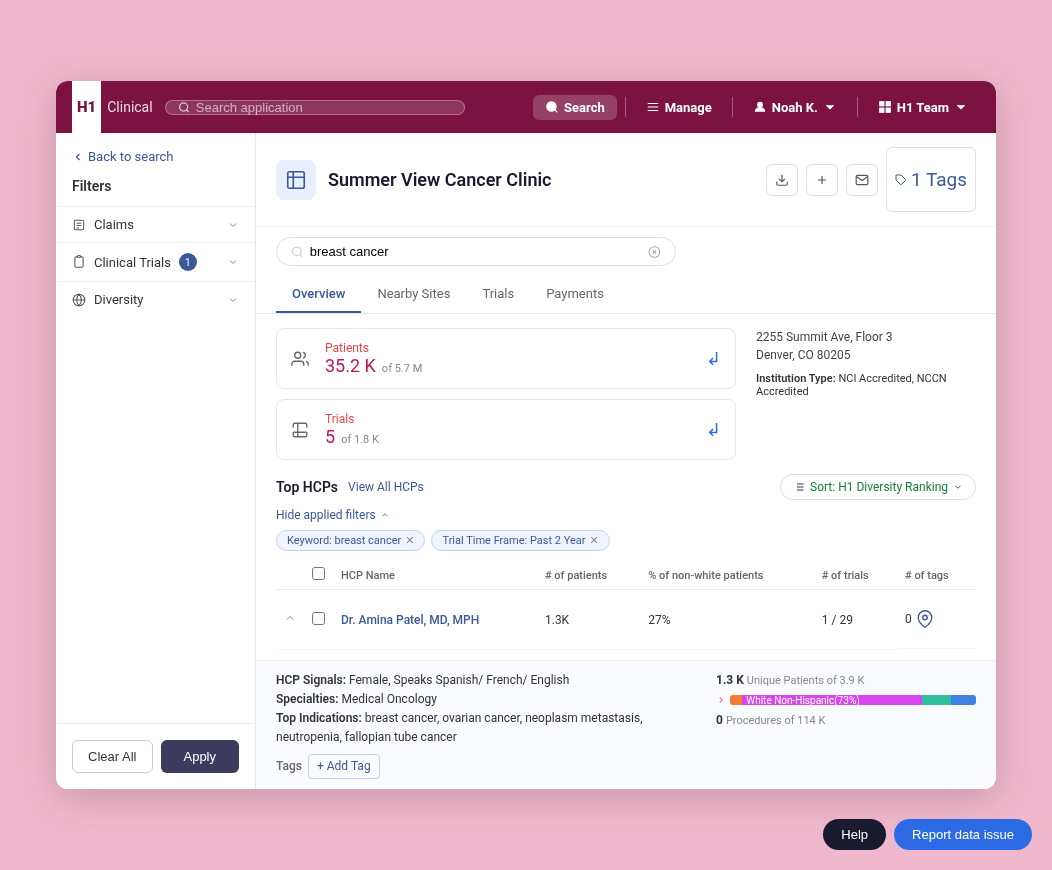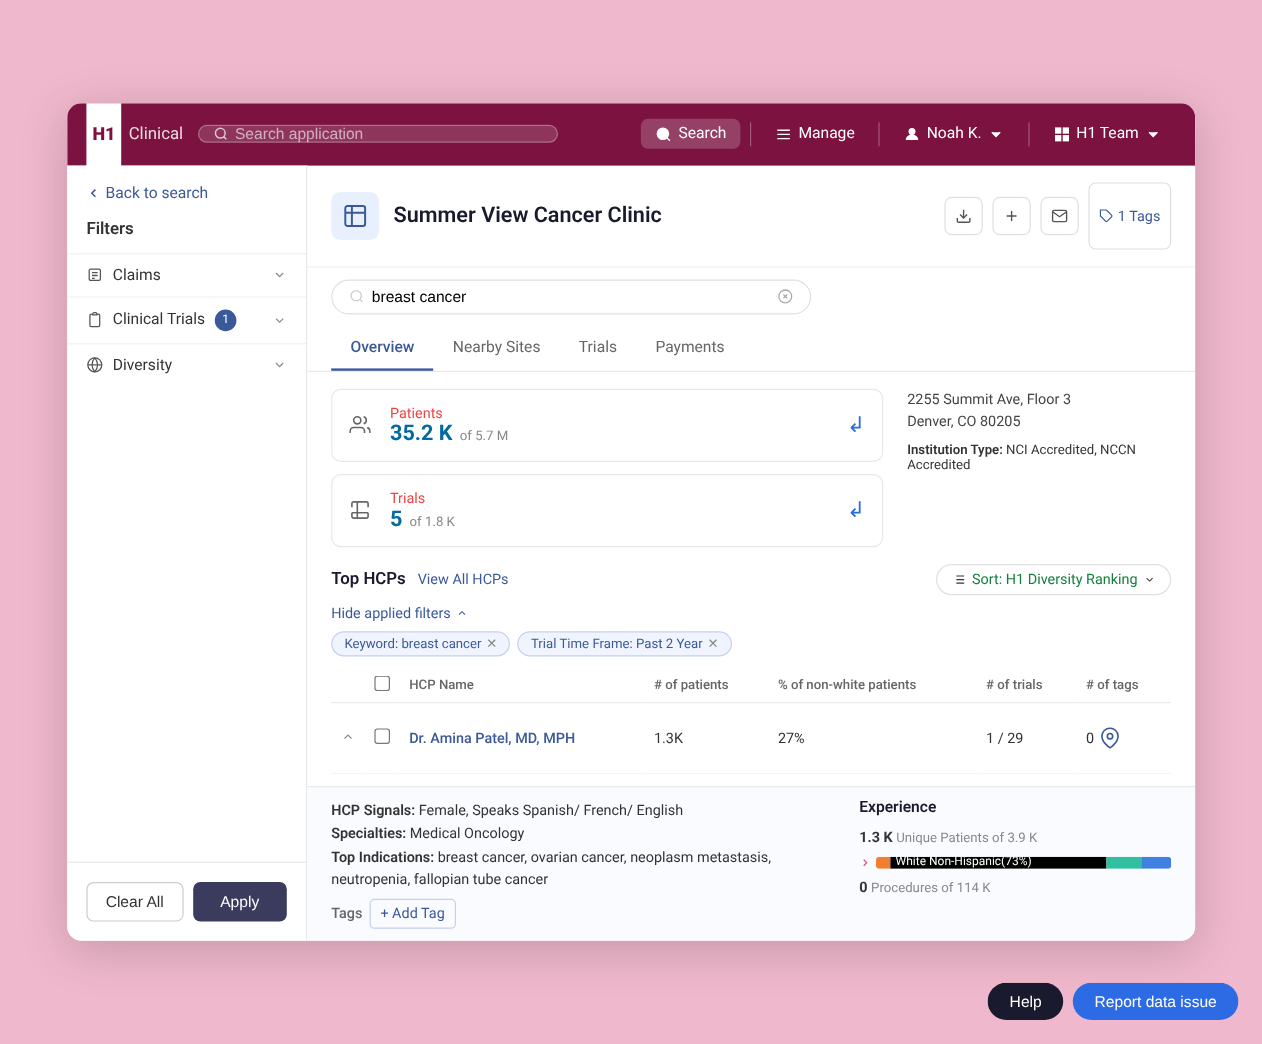--- a/index.html
+++ b/index.html
@@ -70,20 +70,21 @@
       color: #fff;
       font-size: 13px;
       width: 100%;
     }
     .header-search input::placeholder { color: rgba(255,255,255,0.6); }
     .header-nav {
       display: flex;
       align-items: center;
       gap: 4px;
       margin-left: auto;
+      font-weight: bold;
     }
     .nav-btn {
       display: flex;
       align-items: center;
       gap: 5px;
       color: #fff;
       font-size: 13px;
       padding: 5px 12px;
       border-radius: 6px;
       cursor: pointer;
@@ -226,21 +227,21 @@
       align-items: center;
       justify-content: center;
       cursor: pointer;
       color: #555;
       font-size: 14px;
     }
     .tags-btn {
       display: flex;
       align-items: center;
       gap: 4px;
-      font-size: 12px;
+      font-size: 19px;
       color: #3b5998;
       cursor: pointer;
       padding: 20px 8px;
       border: 1px solid #e0e0e0;
       border-radius: 6px;
     }
 
     
     .clinic-search-bar {
       padding: 10px 20px;
@@ -310,21 +311,21 @@
       display: flex;
       align-items: center;
       justify-content: space-between;
     }
     .stat-icon {
       color: #666;
       font-size: 16px;
       margin-right: 8px;
     }
     .stat-label { font-size: 12px; color: #ef4444; }
-    .stat-value { font-size: 18px; font-weight: 700; color: #0369a1; }
+    .stat-value { font-size: 18px; font-weight: 400; color: #be185d; }
     .stat-sub { font-size: 11px; color: #888; }
     .stat-arrow { color: #2d6be4; font-size: 18px; }
 
     
     .content-right {
       width: 220px;
     }
     .address-text { font-size: 12px; color: #444; line-height: 1.5; }
     .institution-type { font-size: 11px; color: #333; margin-top: 8px; }
     .institution-type strong { font-weight: 600; }
@@ -828,32 +829,31 @@
           <div>
             <strong>Top Indications:</strong>
             <span>breast cancer, ovarian cancer, neoplasm metastasis, neutropenia, fallopian tube cancer</span>
           </div>
           <div class="tags-row">
             <span class="tags-label">Tags</span>
             <div class="add-tag-btn">+ Add Tag</div>
           </div>
         </div>
         <div class="hcp-experience">
-          <div class="exp-title">Experience</div>
           <div class="exp-row">
             <strong>1.3 K</strong>
             <span class="muted">Unique Patients of 3.9 K</span>
           </div>
           <div class="progress-bar-container">
             <svg width="10" height="10" viewBox="0 0 24 24" fill="none" stroke="#e05080" stroke-width="2.5">
                 <polyline points="9 18 15 12 9 6"></polyline>
               </svg>
             <div class="progress-bar">
               <div class="progress-segment" style="width:5%;background:#f08030;"></div>
-              <div class="progress-segment" style="width:73%;background:#000000;display:flex;align-items:center;">
+              <div class="progress-segment" style="width:73%;background:#d946ef;display:flex;align-items:center;">
                 <span class="progress-label">White Non-Hispanic(73%)</span>
               </div>
               <div class="progress-segment" style="width:12%;background:#30c0a0;"></div>
               <div class="progress-segment" style="width:10%;background:#4080e0;"></div>
             </div>
           </div>
           <div class="exp-row" style="margin-top:6px;">
             <strong>0</strong>
             <span class="muted">Procedures of 114 K</span>
           </div>

